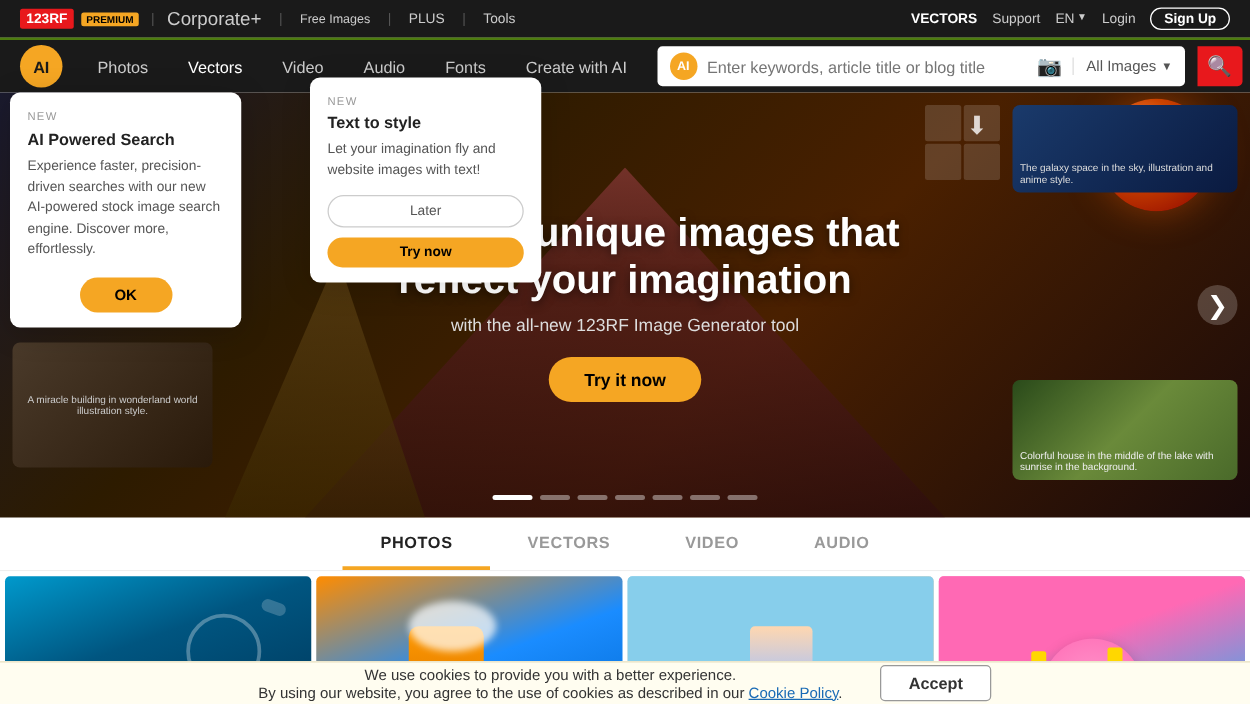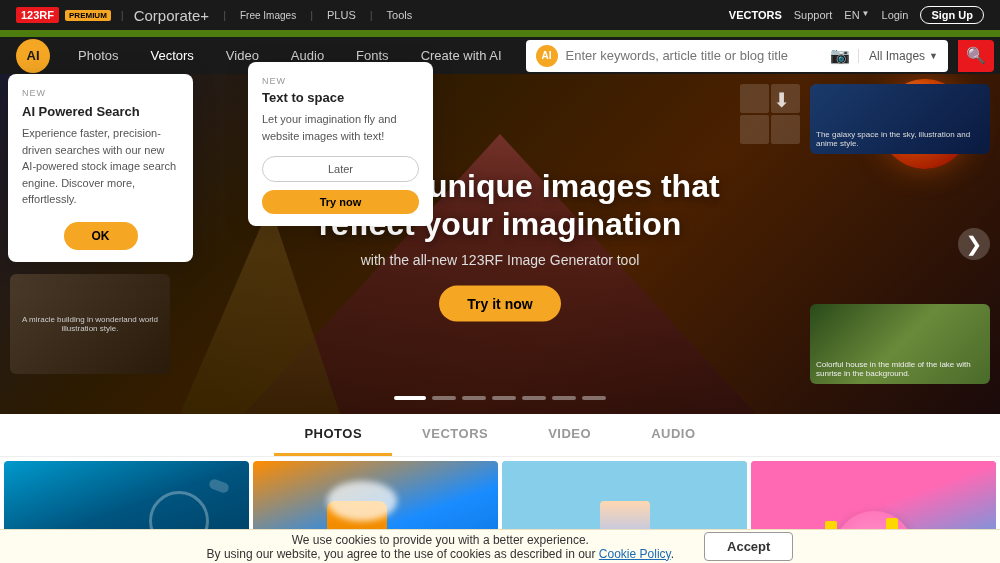--- a/index.html
+++ b/index.html
@@ -71,21 +71,21 @@
     }
 
     
     .main-nav {
       background: #1a1a1a;
       height: 44px;
       display: flex;
       align-items: center;
       padding: 0 16px;
       gap: 0;
-      border-top: 7px solid #4d7c0f;
+      border-top: 2px solid #4d7c0f;
     }
     .nav-logo {
       width: 34px;
       height: 34px;
       background: #f5a623;
       border-radius: 50%;
       display: flex;
       align-items: center;
       justify-content: center;
       margin-right: 14px;
@@ -680,21 +680,21 @@
 
 <div class="ai-popup">
   <div class="ai-popup-new">NEW</div>
   <div class="ai-popup-title">AI Powered Search</div>
   <div class="ai-popup-desc">Experience faster, precision-driven searches with our new AI-powered stock image search engine. Discover more, effortlessly.</div>
   <button class="ai-popup-ok">OK</button>
 </div>
 
 <div class="tti-popup">
   <div class="tti-popup-new">NEW</div>
-  <div class="tti-popup-title">Text to space</div>
+  <div class="tti-popup-title">Text to style</div>
   <div class="tti-popup-desc">Let your imagination fly and website images with text!</div>
   <div class="tti-popup-actions">
     <button class="tti-later-btn">Later</button>
     <button class="tti-try-btn">Try now</button>
   </div>
 </div>
 
 <div class="cookie-banner">
   <div class="cookie-text">
     <span>We use cookies to provide you with a better experience.</span><br>

